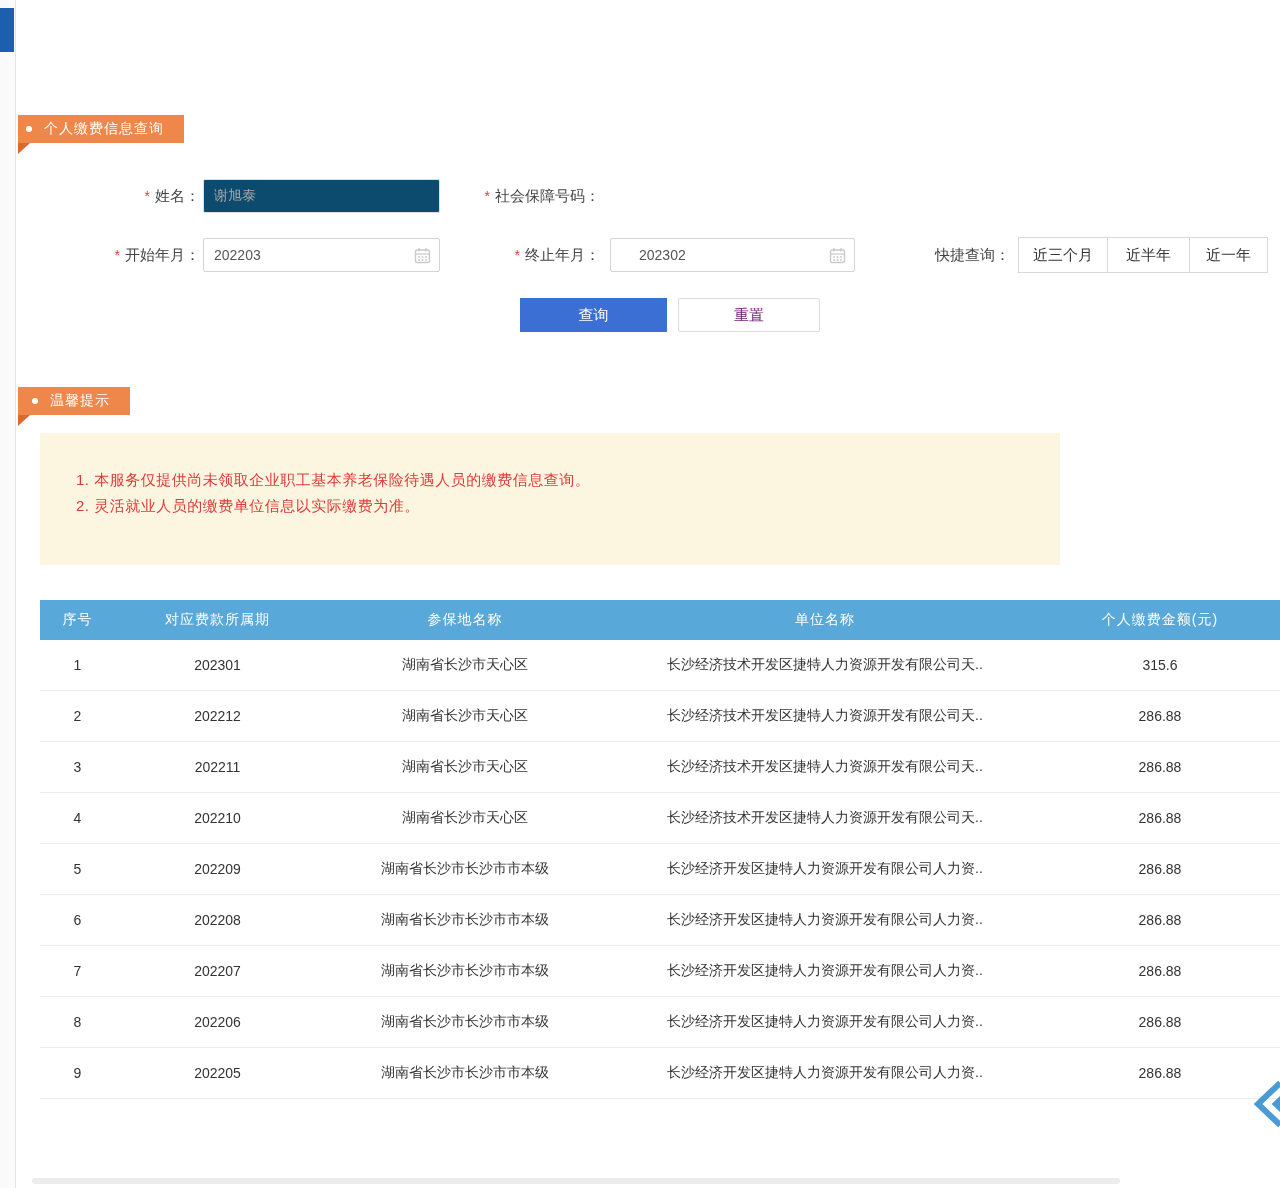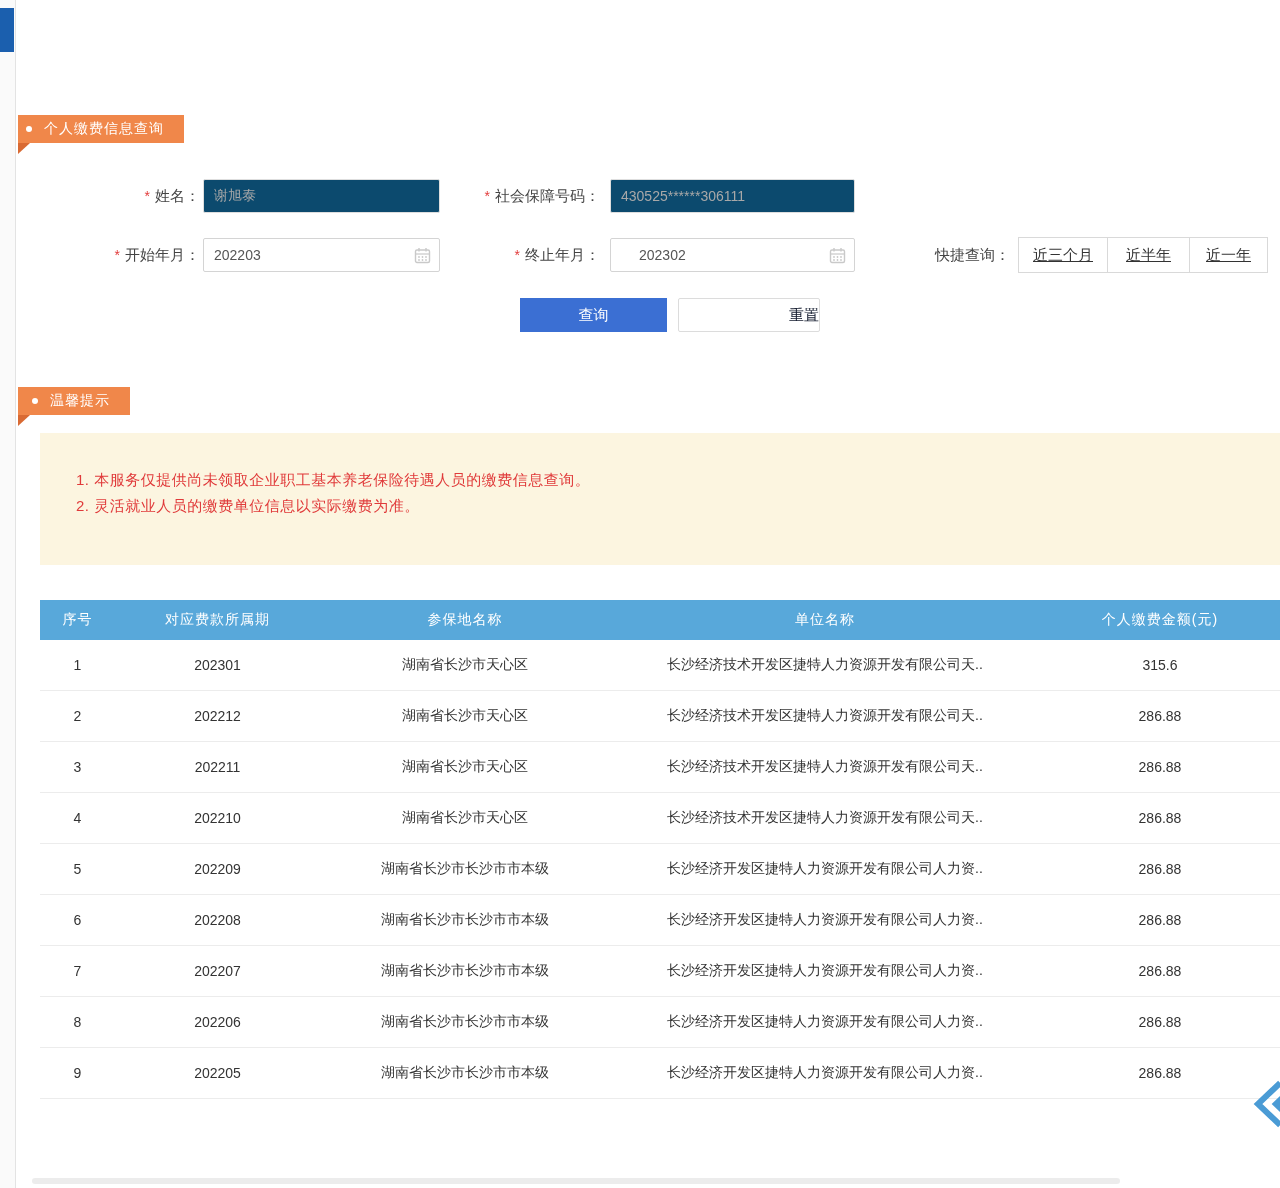--- a/index.html
+++ b/index.html
@@ -46,34 +46,34 @@
     border:none;outline:none;background:transparent;width:100%;height:100%;
     padding:0 10px;box-sizing:border-box;font-size:14px;color:#555;
     font-family:"Liberation Sans","DejaVu Sans",sans-serif;
   }
   .field.disabled{background:#0c4a6e;border-color:#dedede;}
   .field.disabled input{color:#a8a8a8;}
   .field .cal{position:absolute;right:8px;top:8px;}
 
   .quick-btn{
     position:absolute;box-sizing:border-box;height:36px;line-height:34px;text-align:center;
-    background:#fff;border:1px solid #d9d9d9;font-size:15px;color:#333;cursor:pointer;text-decoration:underline;
+    background:#fff;border:1px solid #d9d9d9;font-size:15px;color:#333;cursor:pointer;
   }
 
   .btn-primary{
     position:absolute;background:#3b6fd3;color:#fff;text-align:center;line-height:34px;
     font-size:15px;border-radius:0;cursor:pointer;height:34px;
   }
   .btn-plain{
-    position:absolute;background:#fff;border:1px solid #dcdcdc;box-sizing:border-box;color:#0f172a;
-    text-align:right;line-height:32px;font-size:15px;border-radius:2px;cursor:pointer;height:34px;
-  }
-
-  
-  .notice{position:absolute;left:40px;top:433px;width:1240px;height:132px;background:#fcf5e0;}
+    position:absolute;background:#fff;border:1px solid #dcdcdc;box-sizing:border-box;color:#701a75;
+    text-align:center;line-height:32px;font-size:15px;border-radius:2px;cursor:pointer;height:34px;
+  }
+
+  
+  .notice{position:absolute;left:40px;top:433px;width:1020px;height:132px;background:#fcf5e0;}
   .notice-lines{position:absolute;left:36px;top:34px;}
   .notice-line{font-size:15px;color:#e03a3a;line-height:26px;letter-spacing:0.5px;}
 
   
   table.data{
     position:absolute;left:40px;top:600px;width:1240px;border-collapse:collapse;table-layout:fixed;
   }
   table.data th{
     background:#58a8da;color:#fff;font-weight:normal;font-size:14px;height:38px;
     text-align:center;letter-spacing:1px;
@@ -111,23 +111,20 @@
 
   <div class="label" style="left:60px;top:179px;width:140px;">
     <span class="req">*</span><span>姓名：</span>
   </div>
   <div class="field disabled" style="left:203px;top:179px;width:237px;">
     <input type="text" readonly="" value="谢旭泰" style="">
   </div>
 
   <div class="label" style="left:460px;top:179px;width:140px;">
     <span class="req">*</span><span>社会保障号码：</span>
-  </div>
-  <div class="field disabled" style="left:610px;top:179px;width:245px;">
-    <input type="text" readonly="" value="430525******306111" style="">
   </div>
 
   <div class="label" style="left:60px;top:238px;width:140px;">
     <span class="req">*</span><span>开始年月：</span>
   </div>
   <div class="field" style="left:203px;top:238px;width:237px;">
     <input type="text" value="202203" style="">
     <svg class="cal" width="17" height="17" viewBox="0 0 17 17">
       <rect x="1.5" y="3" width="14" height="12.5" rx="1.5" fill="none" stroke="#c9c9c9" stroke-width="1.4"></rect>
       <line x1="5" y1="1" x2="5" y2="4.5" stroke="#c9c9c9" stroke-width="1.4"></line>

